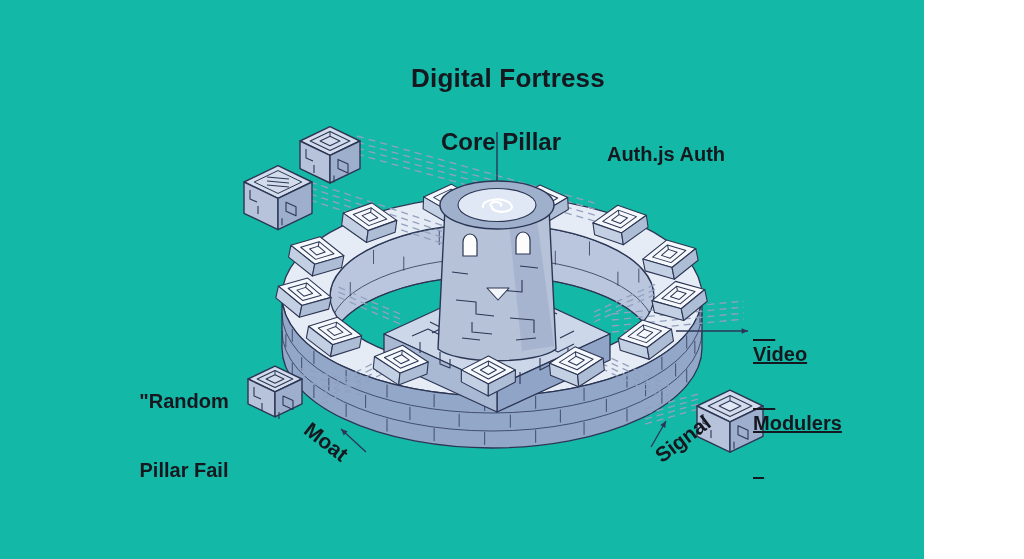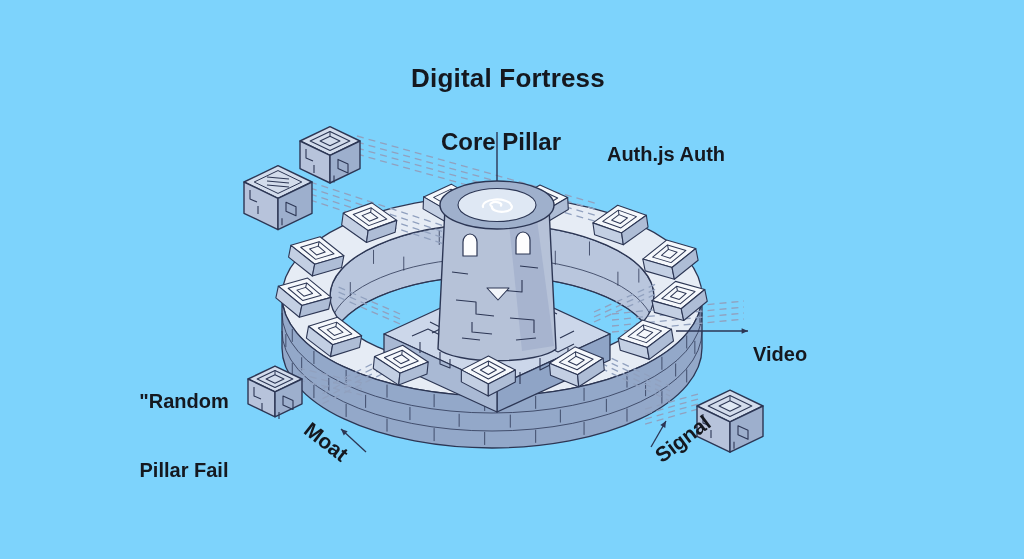--- a/index.html
+++ b/index.html
@@ -1,23 +1,23 @@
 <!DOCTYPE html>
 <html><head>
 <meta charset="utf-8">
 <style>
   html,body{margin:0;padding:0;background:#fff;}
-  .canvas{position:relative;width:1024px;height:559px;background:#7dd3fc;overflow:hidden;
+  .canvas{position:relative;width:924px;height:559px;background:#14b8a6;overflow:hidden;
           font-family:"Liberation Sans",sans-serif;}
   .canvas svg{position:absolute;left:0;top:0;}
   .label{position:absolute;color:#15181f;font-weight:700;line-height:1.15;white-space:pre;}
   .lbl-title{left:348px;top:64px;width:320px;text-align:center;font-size:26px;letter-spacing:.2px;}
   .lbl-core{left:401px;top:128px;width:200px;text-align:center;font-size:24px;}
   .lbl-auth{left:566px;top:143px;width:200px;text-align:center;font-size:20px;}
-  .lbl-video{left:753px;top:297px;font-size:20px;line-height:23px;text-align:left;}
+  .lbl-video{left:753px;top:297px;font-size:20px;line-height:23px;text-align:left;text-decoration:underline;}
   .lbl-random{left:84px;top:344px;width:200px;text-align:center;font-size:20px;line-height:23px;}
   .lbl-moat{left:276px;top:430px;width:100px;text-align:center;font-size:21px;
             transform:rotate(38deg);transform-origin:center;}
   .lbl-signal{left:633px;top:427px;width:100px;text-align:center;font-size:21px;
             transform:rotate(-37deg);transform-origin:center;}
 </style>
 </head>
 <body>
 
 <div class="canvas">
@@ -317,20 +317,21 @@
         <path d="M666,421 L665.2783362704565,427.962700730425 L660.3335890924446,425.10996197387976 Z" fill="#2c3654" stroke="none"></path>
       </g>
   </svg>
 
   <div class="label lbl-title">Digital Fortress</div>
   <div class="label lbl-core">Core Pillar</div>
   <div class="label lbl-auth">Auth.js Auth</div>
 
   <div class="label lbl-video">
     <div>Video</div>
+    <div>Modulers</div>
   </div>
 
   <div class="label lbl-random">
     <div>"Random</div>
     <div>Pillar Fail</div>
   </div>
 
   <div class="label lbl-moat">Moat</div>
   <div class="label lbl-signal">Signal</div>
 </div>

